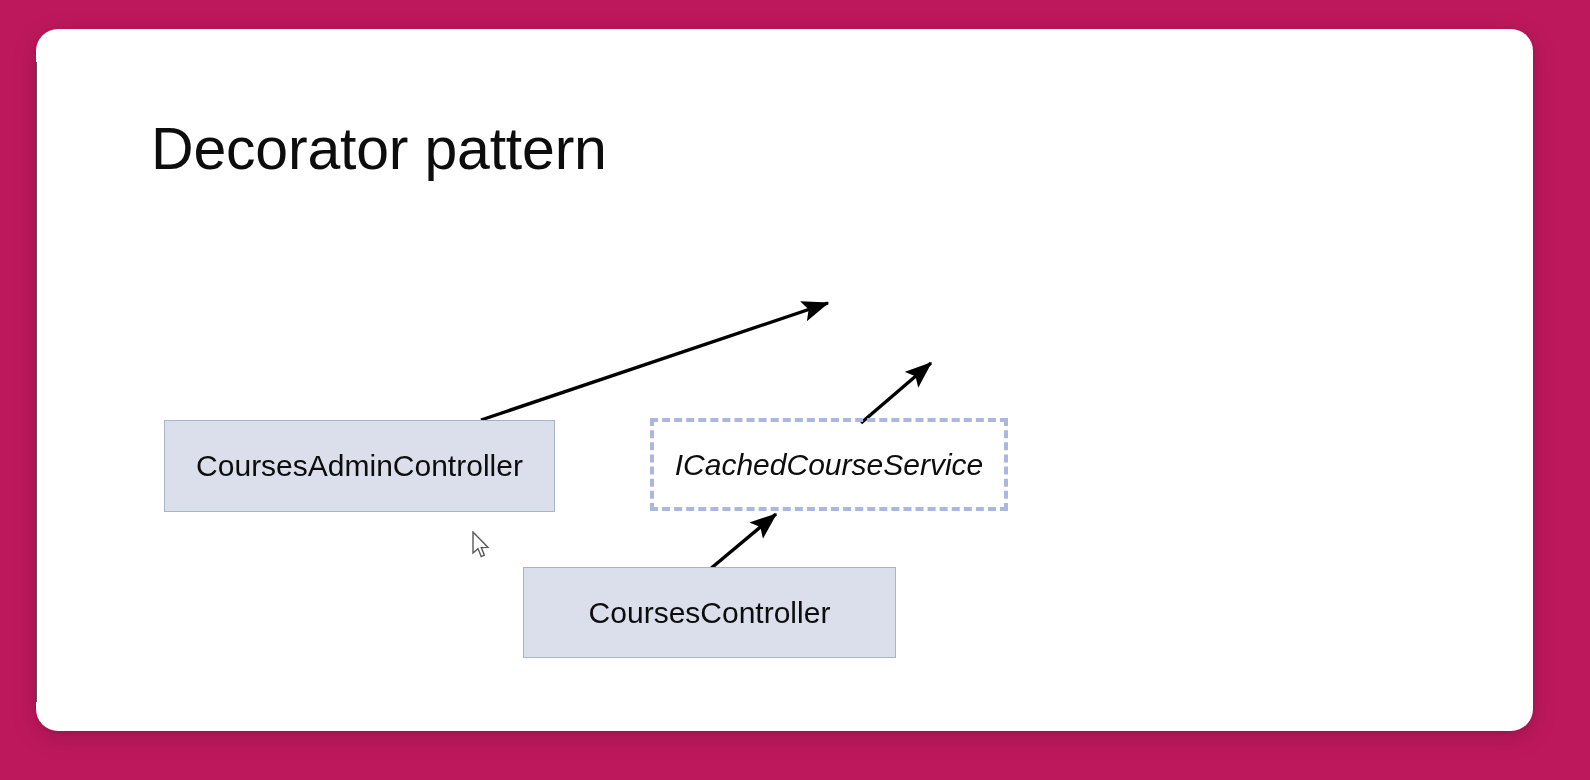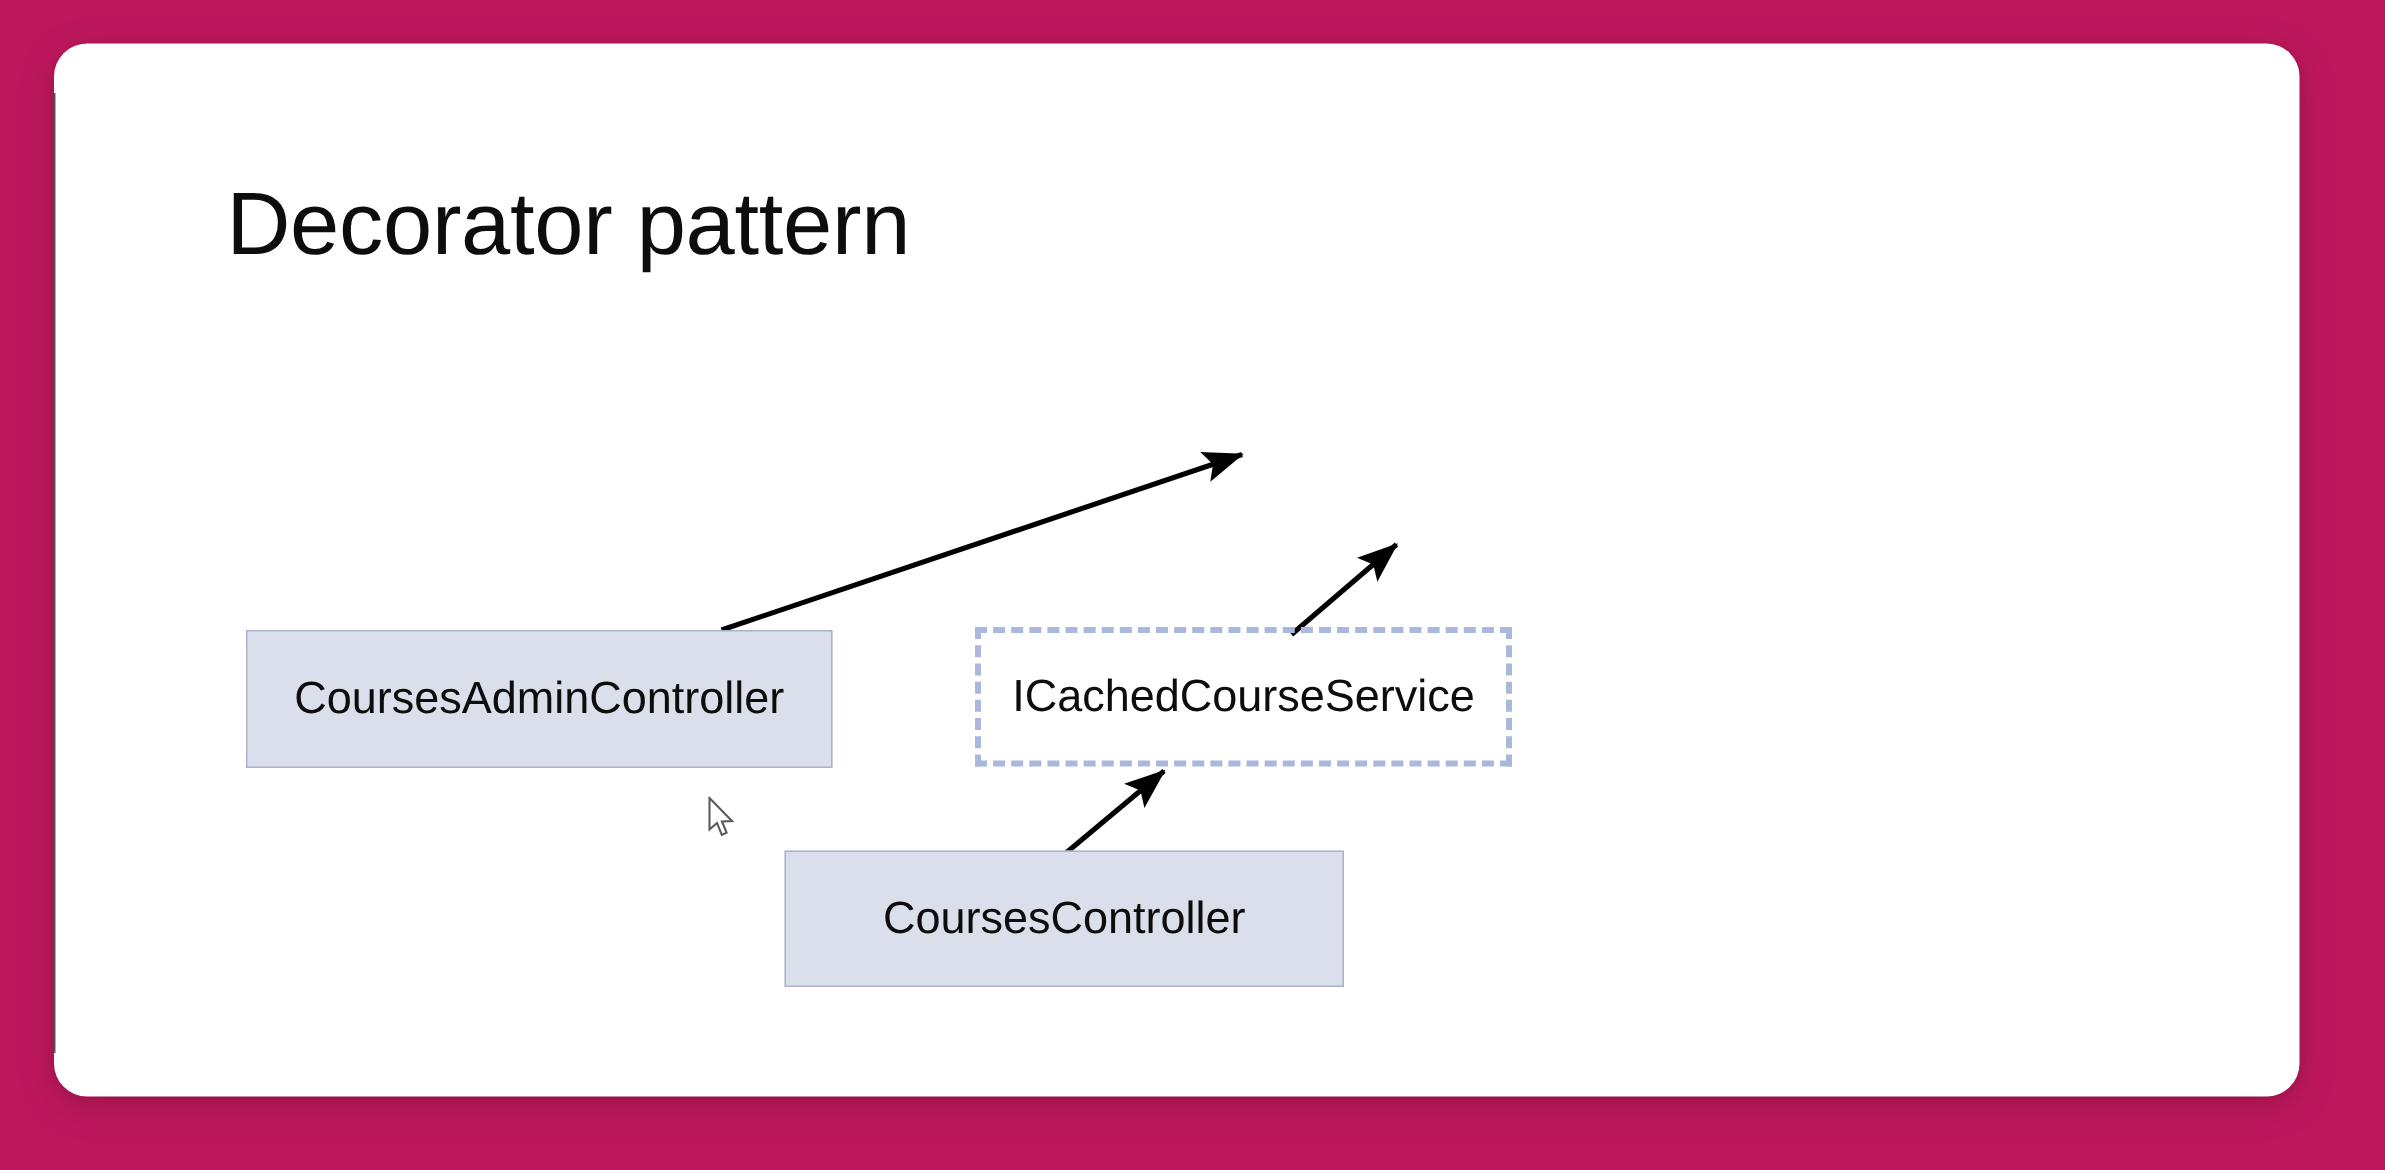--- a/index.html
+++ b/index.html
@@ -89,21 +89,21 @@
     border: 1.5px solid #a9b4ca;
   }
   .node.interface {
     background: transparent;
     border: 4px dashed #aab8de;
   }
 
   
   #node-courses-admin-controller { left: 164px;  top: 420px; width: 391px; height: 92px; }
   #node-icourseservice           { left: 825px;  top: 268px; width: 360px; height: 93px; }
-  #node-icachedcourseservice     { left: 650px;  top: 418px; width: 358px; height: 93px; }
+  #node-icachedcourseservice     { left: 650px;  top: 418px; width: 358px; height: 93px; font-style: italic; }
   #node-courses-controller       { left: 523px;  top: 567px; width: 373px; height: 91px; }
 
   
   .cursor {
     position: absolute;
     left: 471px;
     top: 531px;
     width: 22px;
     height: 30px;
   }

